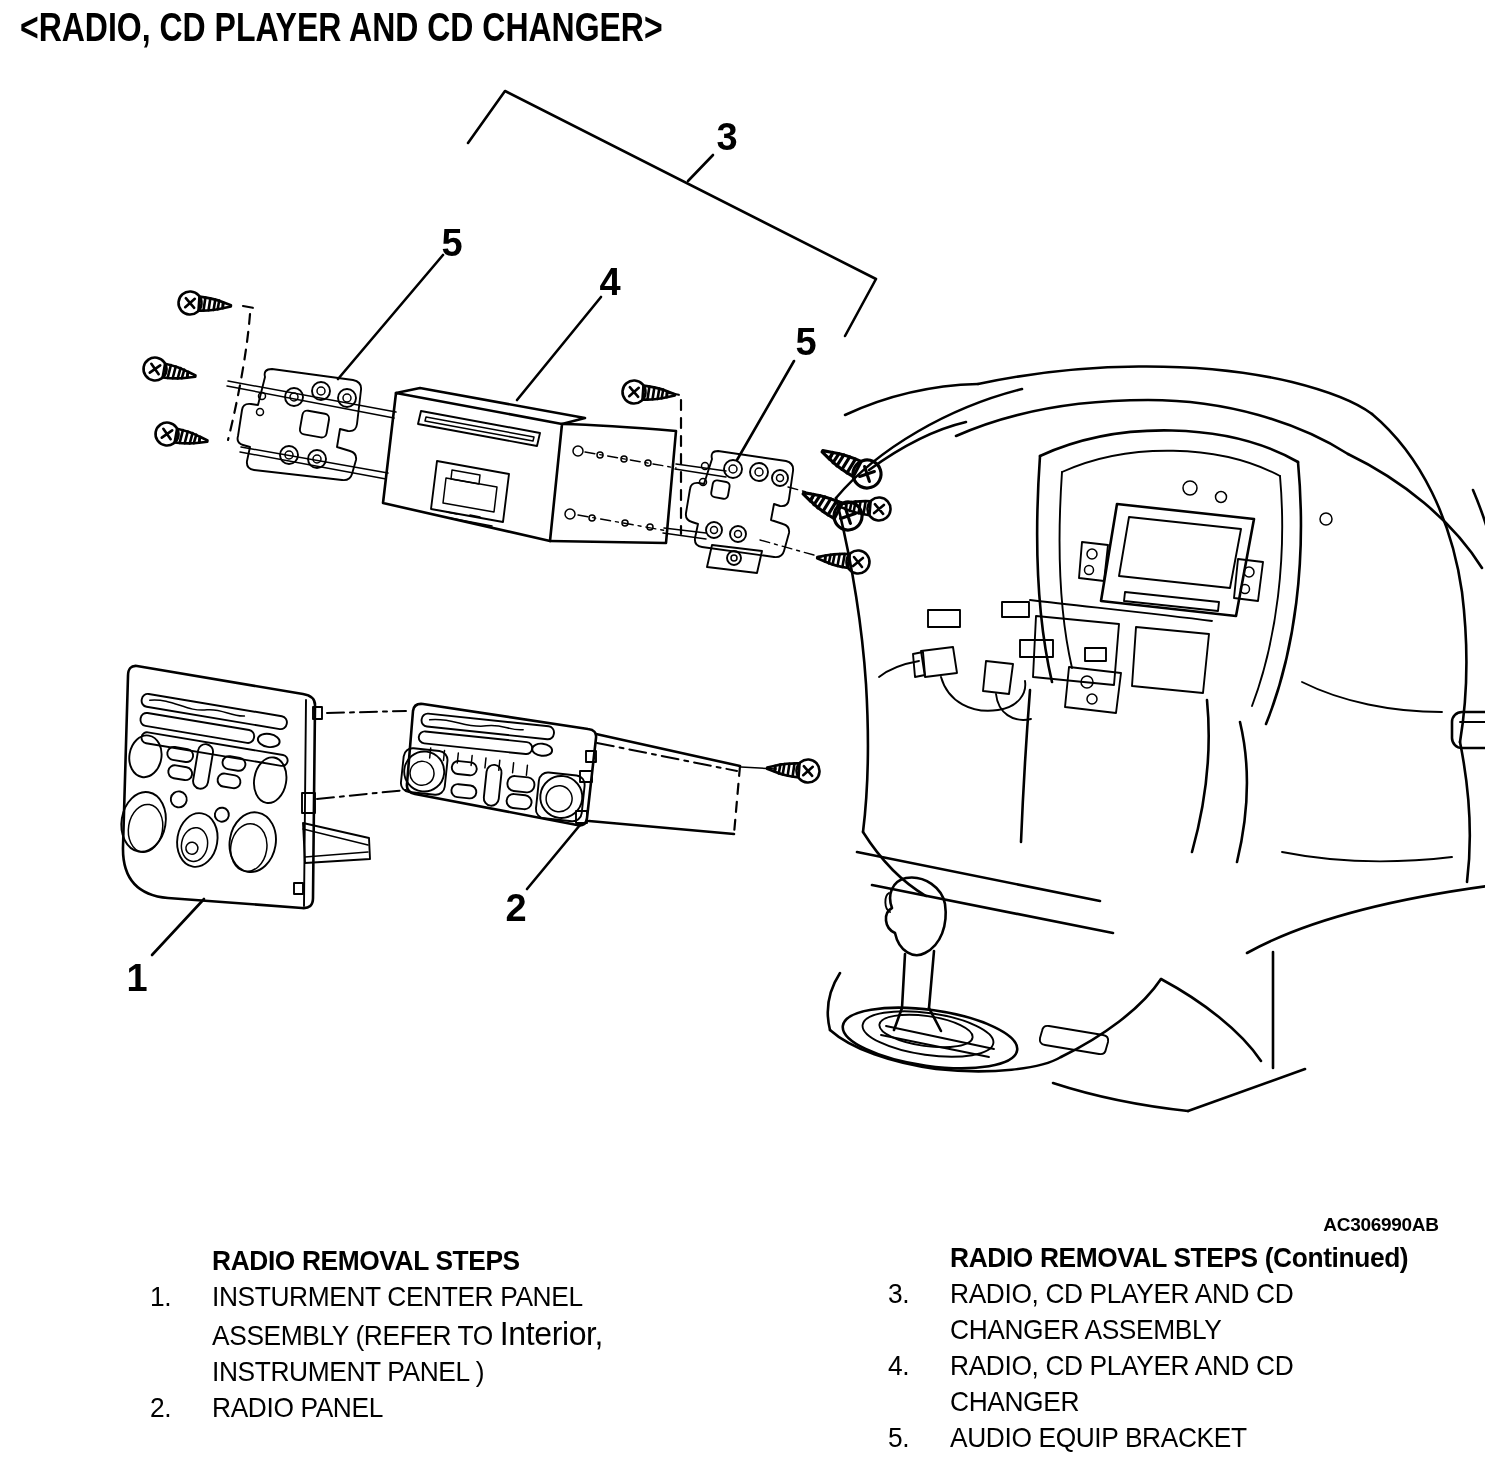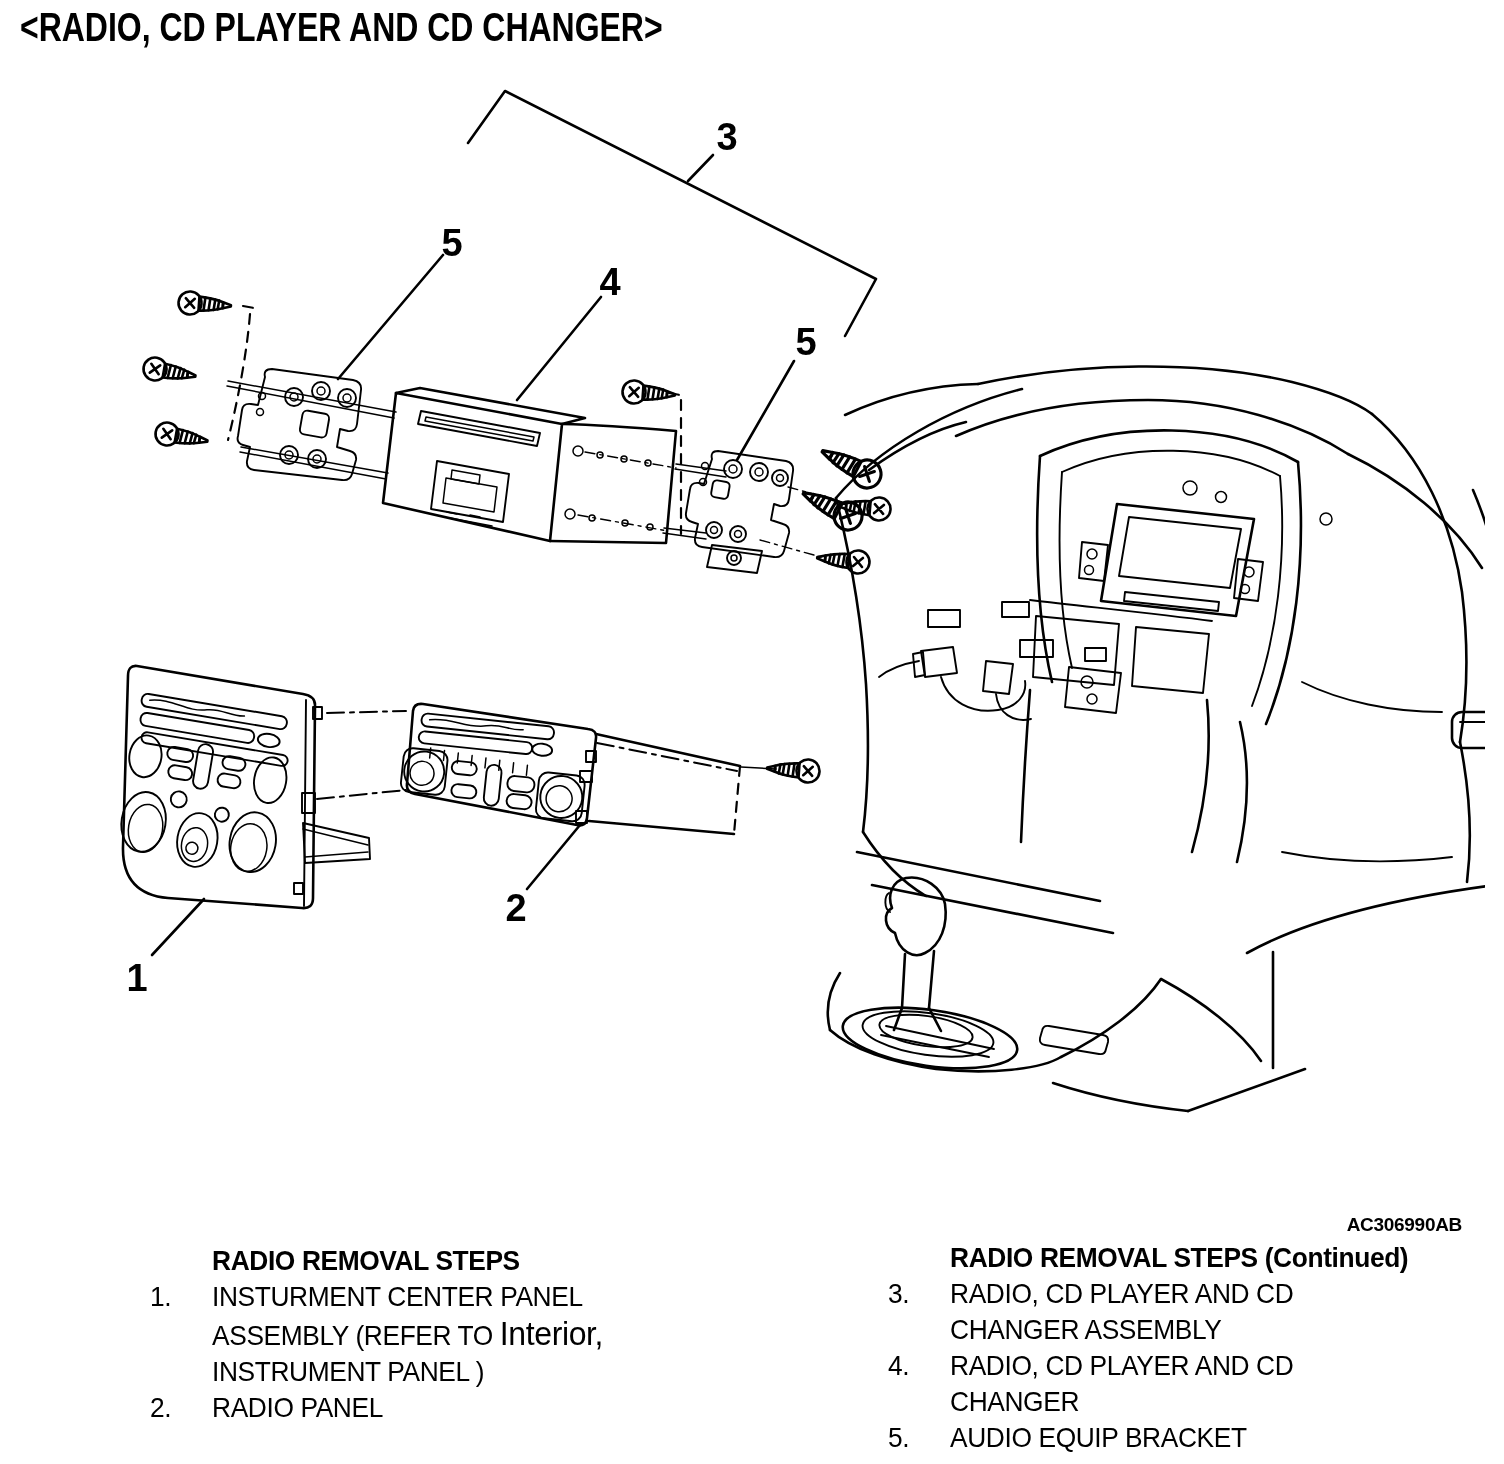--- a/index.html
+++ b/index.html
@@ -10,21 +10,21 @@
   svg.fig{position:absolute;left:0;top:0}
   svg.fig path,svg.fig rect,svg.fig circle,svg.fig ellipse,svg.fig line{
       fill:none;stroke:#000;stroke-width:2.6;stroke-linecap:round;stroke-linejoin:round}
   svg.fig .thin{stroke-width:1.5}
   svg.fig .det{stroke-width:1.9}
   svg.fig .dash{stroke-dasharray:10 8;stroke-width:2.2}
   svg.fig .dashdot{stroke-dasharray:17 6 4 6;stroke-width:2}
   svg.fig .tdashdot{stroke-dasharray:10 5 3 5;stroke-width:1.4}
   .callout{font-family:"Liberation Sans",sans-serif;font-size:38px;font-weight:700;
            fill:#000;stroke:none;text-anchor:middle}
-  .code{position:absolute;left:1300px;top:1214px;width:162px;text-align:right;
+  .code{position:absolute;left:1300px;top:1214px;width:162px;text-align:center;
         font-size:19px;font-weight:700;letter-spacing:-.3px}
   .steps{position:absolute;font-size:28px;line-height:36px;letter-spacing:-.4px;
          transform:scaleX(.94);transform-origin:0 0;white-space:nowrap}
   .steps .hd{font-weight:700;margin-left:66px}
   .step{display:flex}
   .step .num{width:66px;flex:0 0 66px}
   .steps-left{left:150px;top:1243px}
   .steps-right{left:888px;top:1240px}
   .interior{font-size:34px}
 </style>

